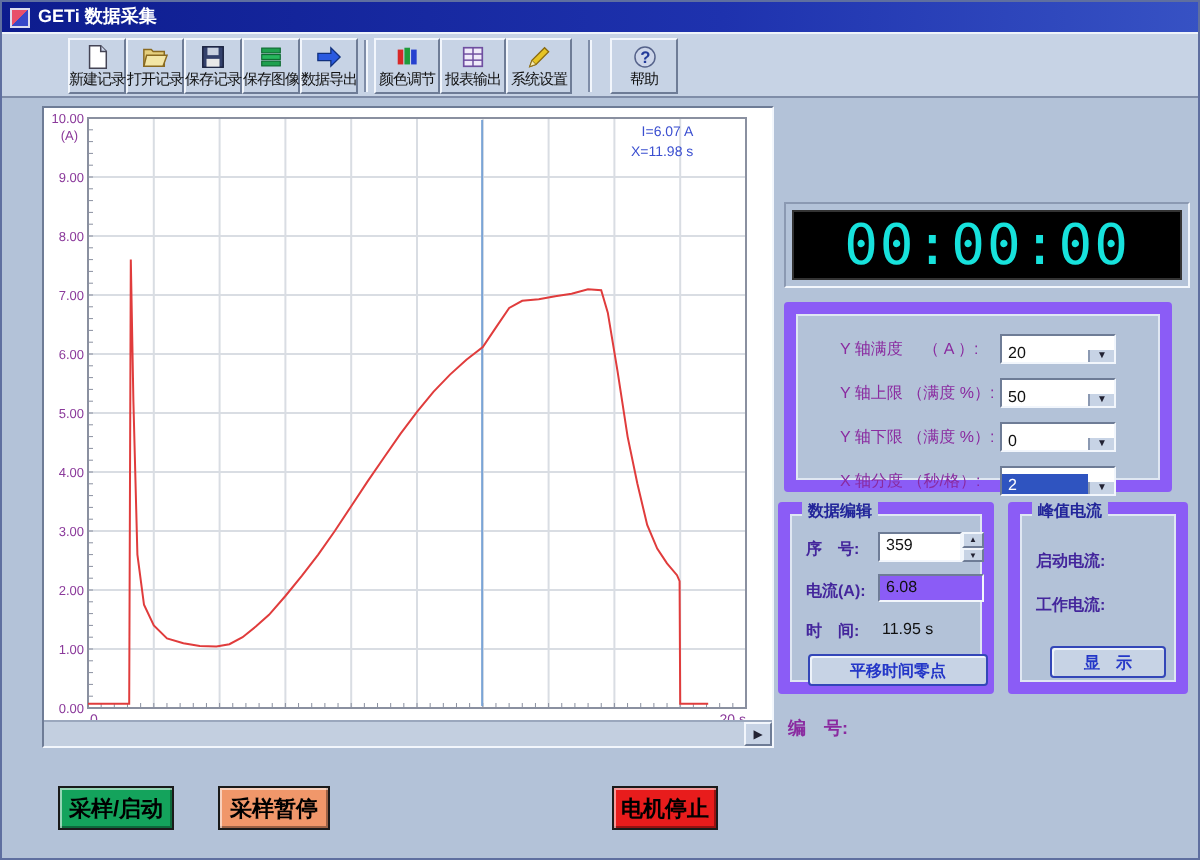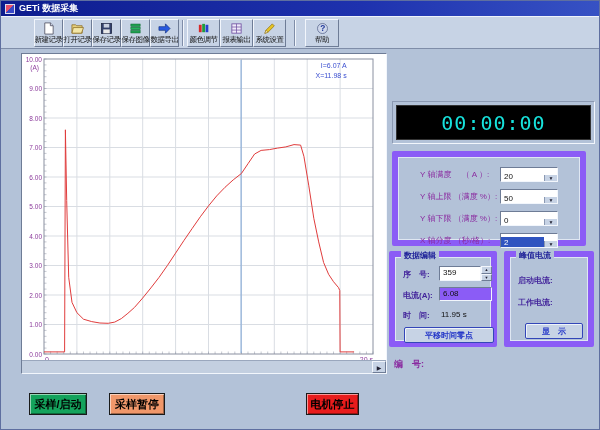--- a/index.html
+++ b/index.html
@@ -57,21 +57,21 @@
   .ledframe{
     position:absolute;background:#b3c2d8;padding:3px;
     border:1px solid;border-color:#8b99b2 #f2f6fc #f2f6fc #8b99b2;
   }
   .led{
     width:100%;height:100%;background:#000;color:#17e2dc;
     display:flex;align-items:center;justify-content:center;
     border:1px solid #333;
   }
   .led.current{font-size:17px;letter-spacing:2px;font-weight:bold;}
-  .led.timer{font-family:"DejaVu Sans Mono","Liberation Mono",monospace;font-size:20px;letter-spacing:1px;}
+  .led.timer{font-family:"DejaVu Sans Mono","Liberation Mono",monospace;font-size:28px;letter-spacing:1px;}
   
   .groupbox{
     position:absolute;
     border:6px solid #8b5cf6;box-shadow:inset 0 0 0 1px #dfe7f2;border-radius:2px;
   }
   .groupbox .legend{
     position:absolute;top:-6px;left:6px;background:#b3c2d8;padding:0 3px;
     font-size:8px;font-weight:bold;color:#22259a;line-height:10px;
   }
   

